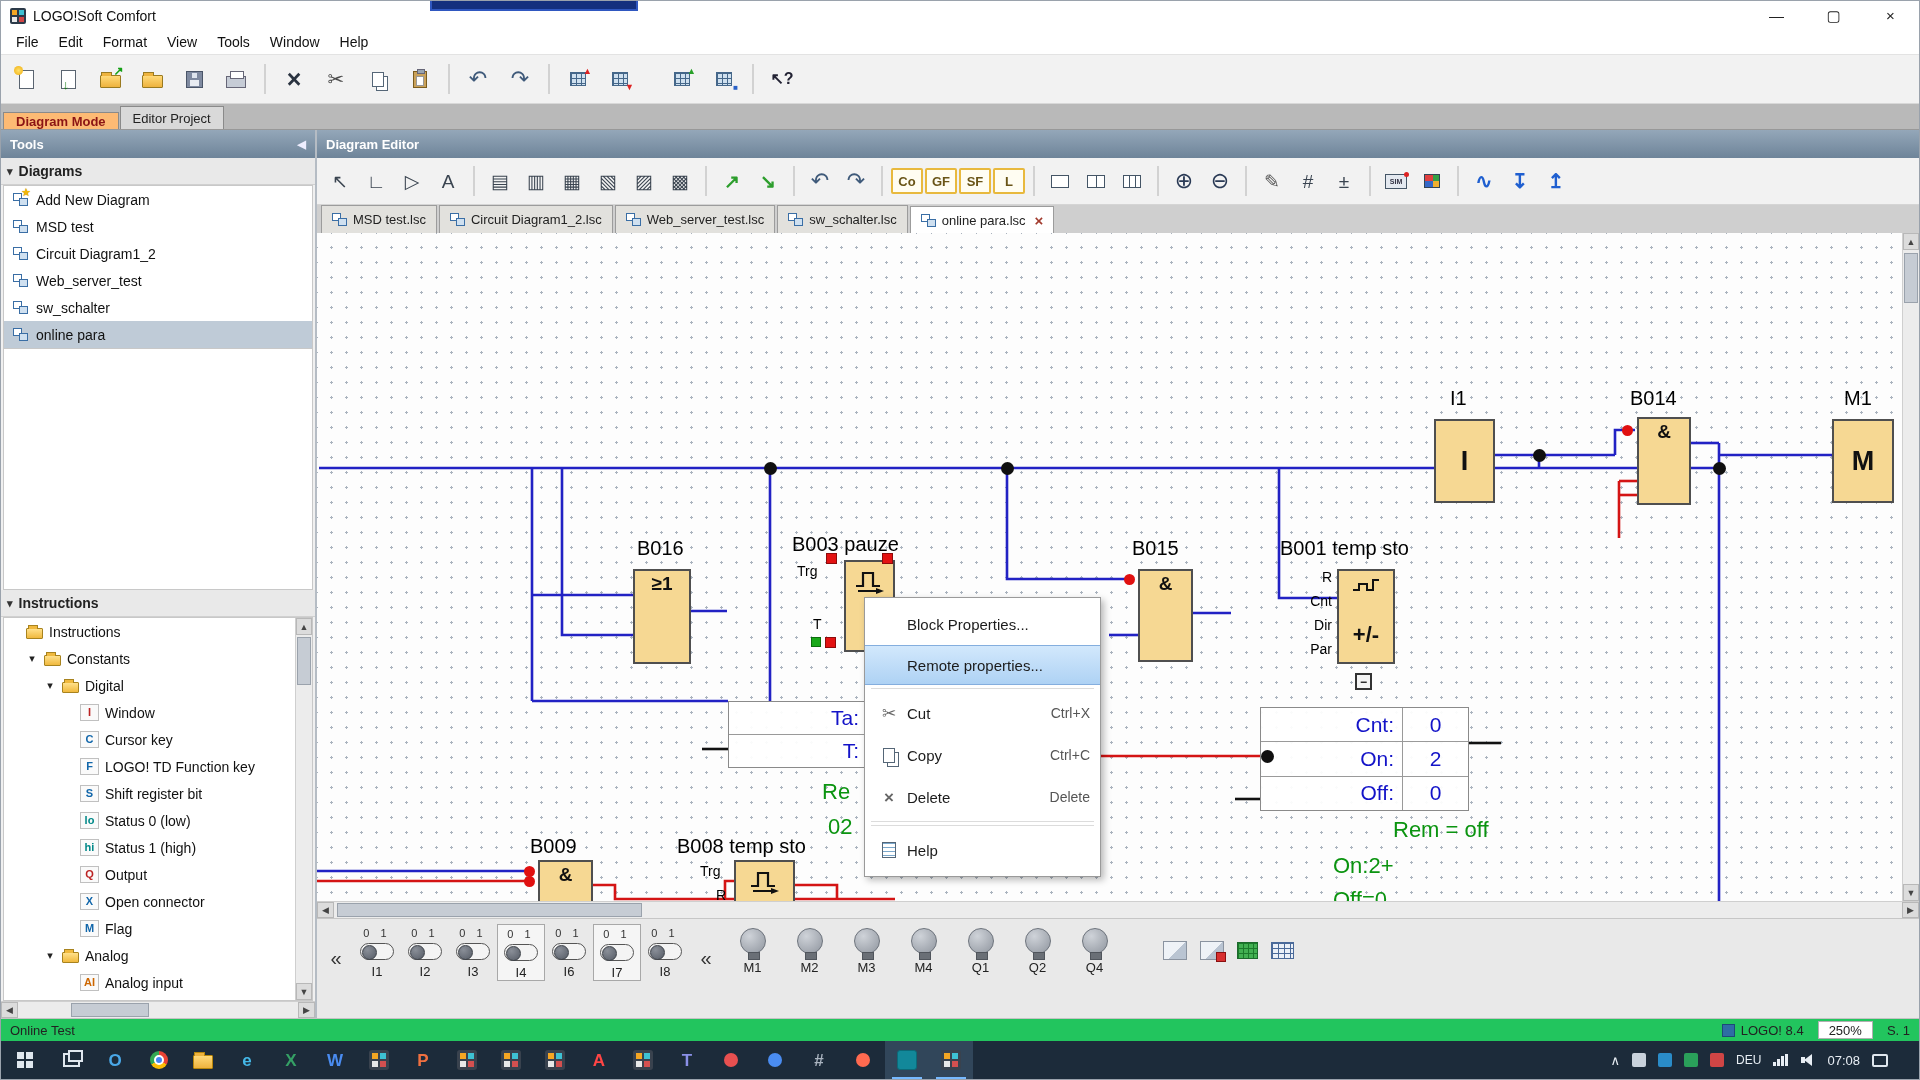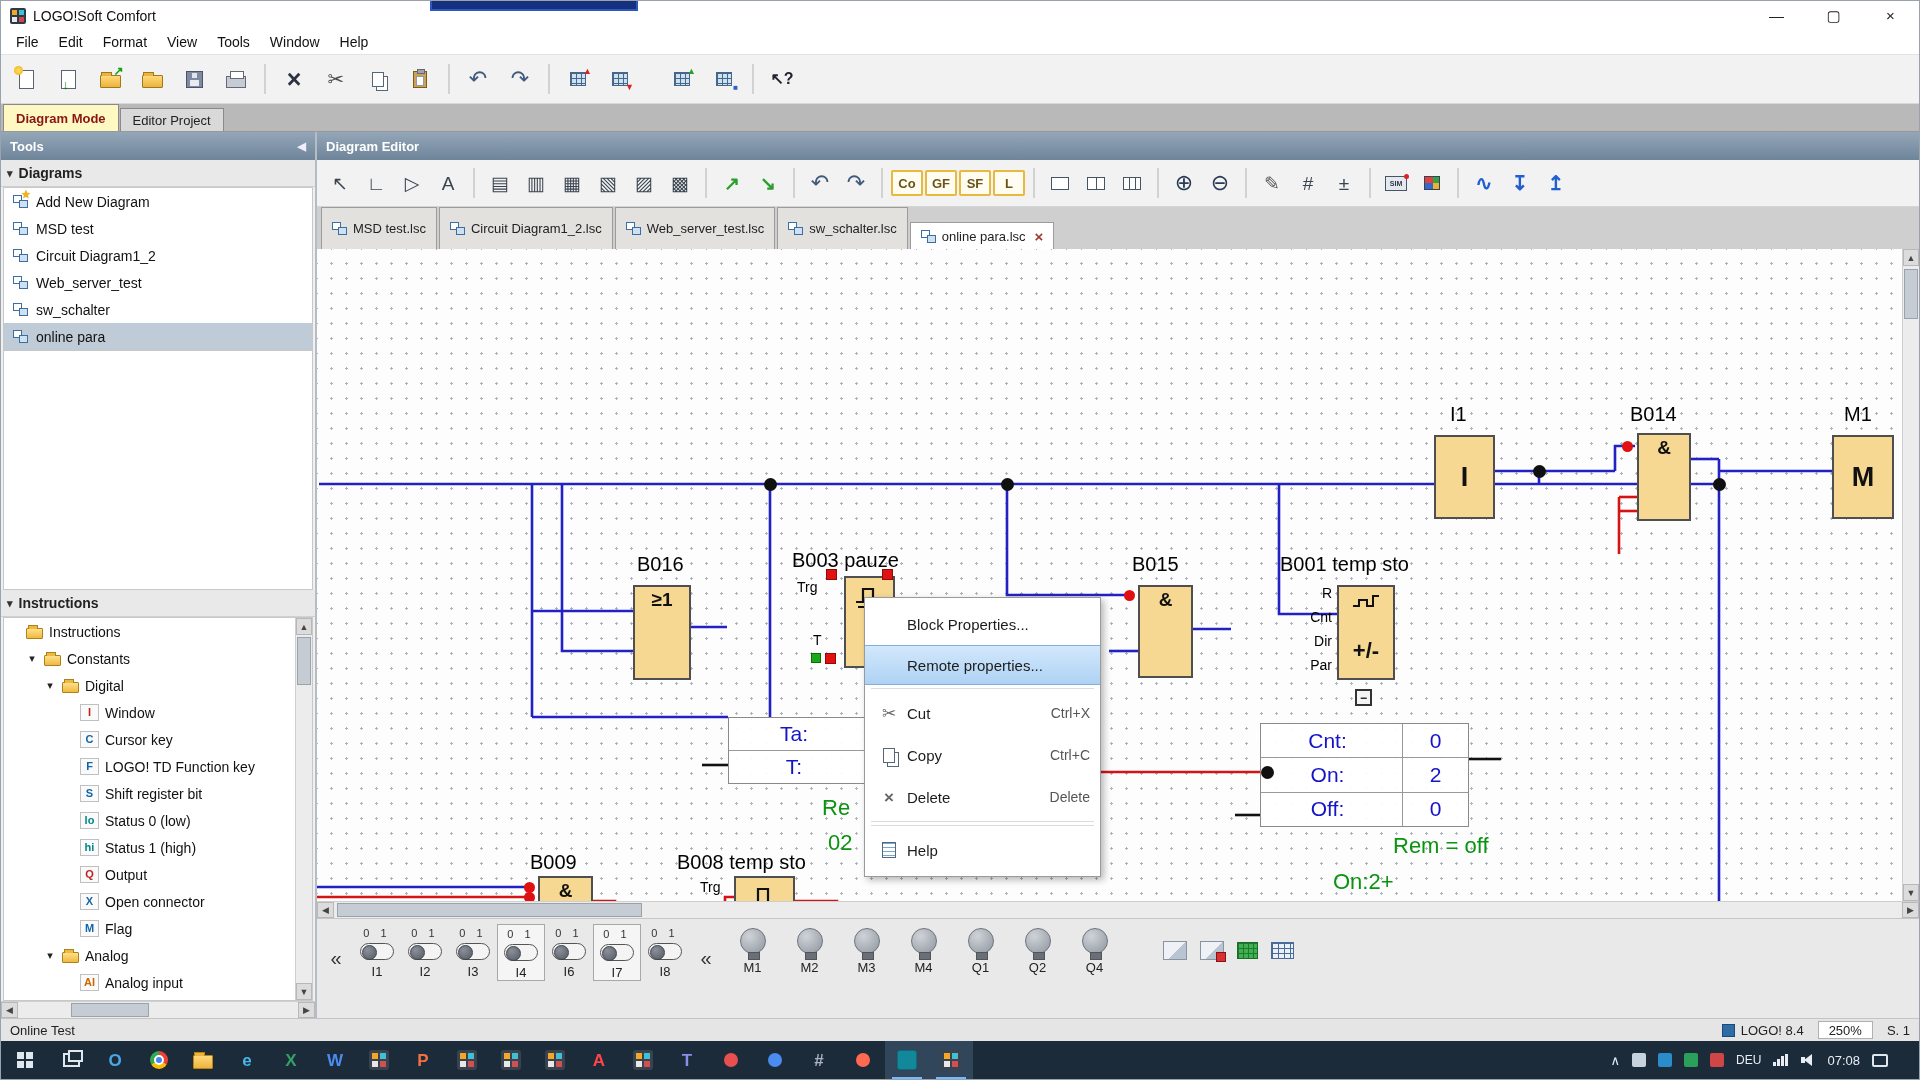--- a/index.html
+++ b/index.html
@@ -78,21 +78,21 @@
   .ci-folder-sm{width:17px;height:11px;background:linear-gradient(#ffe08a,#f0b93e);border:1px solid #a8831e;border-radius:1px;margin-top:3px;flex:0 0 17px}
   .ci-folder-sm::before{content:'';position:absolute;top:-4px;left:1px;width:8px;height:3px;background:#f0b93e;border:1px solid #a8831e;border-bottom:none}
   .ci-img,.ci-img2{width:24px;height:19px;border:1px solid #8a93a0;background:linear-gradient(135deg,#eef2f7 55%,#b9c4d2 55%)}
   .ci-img2::after{content:'';position:absolute;right:-3px;bottom:-3px;width:8px;height:8px;background:#d83030;border:1px solid #8a1010}
   .ci-ggrid{width:21px;height:17px;border:1px solid #1c6a2c;background-color:#42b052;background-image:linear-gradient(#1c7a2c 1px,transparent 1px),linear-gradient(90deg,#1c7a2c 1px,transparent 1px);background-size:5px 5px}
   .ci-bgrid{width:23px;height:17px;border:1px solid #4a6a9a;background-color:#eaf0f8;background-image:linear-gradient(#4a6a9a 1px,transparent 1px),linear-gradient(90deg,#4a6a9a 1px,transparent 1px);background-size:6px 5px}
 
   
   .modetabs{flex:0 0 26px;background:#b9b9b9;display:flex;align-items:flex-end;padding-left:2px;gap:1px;border-bottom:1px solid #989898}
   .mtab{height:23px;padding:0 12px;display:flex;align-items:center;font-size:13px;border:1px solid #8a8a8a;border-bottom:none;background:#d9d9d9;color:#222}
-  .mtab.active{background:#fef9c3;color:#8b1414;font-weight:bold;height:27px}
+  .mtab.active{background:#fdba74;color:#8b1414;font-weight:bold;height:17px}
 
   
   .main{flex:1;display:flex;min-height:0}
   .left-panel{flex:0 0 316px;display:flex;flex-direction:column;background:#f0f0f0;border-right:2px solid #b5bcc4;min-height:0}
   .panel-header{flex:0 0 28px;background:linear-gradient(#94a7b9,#6e8499);color:#fff;font-size:13px;font-weight:bold;display:flex;align-items:center;padding:0 9px}
   .collapse-btn{margin-left:auto;color:#eef;font-size:11px}
   .section-row{flex:0 0 27px;display:flex;align-items:center;background:#e9e9e9;border-bottom:1px solid #d0d0d0;font-weight:bold;font-size:14px;color:#222;padding-left:6px;gap:6px}
   .sec-arrow{font-size:11px;color:#333}
   #diagram-list{background:#fff;border:1px solid #c8c8c8;margin:0 2px}
   .ditem{height:27px;display:flex;align-items:center;gap:8px;padding-left:9px;font-size:14px;color:#111;position:relative}
@@ -114,21 +114,21 @@
   .hs-left,.hs-right{position:absolute;top:0;bottom:0;width:17px;background:#dcdcdc;border:1px solid #b8b8b8;font-size:9px;color:#444;display:flex;align-items:center;justify-content:center}
   .hs-left{left:0}.hs-right{right:0}
   .hs-thumb{position:absolute;top:1px;bottom:1px;background:#c6ccd4;border:1px solid #9aa2ac}
 
   
   .editor{flex:1;display:flex;flex-direction:column;min-width:0;min-height:0}
   .editor-toolbar{flex:0 0 47px;background:#f2f2f2;border-bottom:1px solid #d5d5d5;display:flex;align-items:center;padding-left:6px;gap:2px}
   .editor-toolbar .tbtn{width:34px;height:34px}
   .tbtn.fbd{width:32px;height:26px;border:2px solid #e8b93e;background:#fffdf2;font-size:13px;font-weight:bold;color:#6a5518;border-radius:2px}
   .doc-tabs{flex:0 0 28px;background:#cfcfcf;display:flex;align-items:flex-end;padding-left:4px;gap:2px}
-  .doc-tab{height:42px;display:flex;align-items:center;gap:6px;padding:0 10px;background:#e2e1dd;border:1px solid #9c9c9c;border-bottom:none;font-size:13px;color:#222;white-space:nowrap}
+  .doc-tab{height:28px;display:flex;align-items:center;gap:6px;padding:0 10px;background:#e2e1dd;border:1px solid #9c9c9c;border-bottom:none;font-size:13px;color:#222;white-space:nowrap}
   .doc-tab.active{background:#fff;height:27px}
   .tab-close{color:#a23b2e;font-weight:bold;font-size:15px;margin-left:3px}
 
   .canvas-row{flex:1;display:flex;min-height:0}
   .canvas{flex:1;position:relative;background:#fdfdfd;overflow:hidden;background-image:radial-gradient(circle,#aab3be 1px,transparent 1.4px);background-size:15px 15px;background-position:7px 7px}
   .wires{position:absolute;left:0;top:0}
   .blk{position:absolute;background:#f6d893;border:2px solid #4f4f4f}
   .sym{position:absolute;top:2px;left:0;right:0;text-align:center;font-weight:bold;font-size:19px;color:#111}
   .sym.big{top:50%;transform:translateY(-50%);font-size:27px}
   .sym.mid{top:auto;bottom:14px;font-size:22px}
@@ -138,21 +138,21 @@
   .tsvg{position:absolute;left:50%;top:6px;transform:translateX(-50%)}
   .tsvg2{position:absolute;left:50%;top:5px;transform:translateX(-50%)}
   .rsq{position:absolute;width:11px;height:11px;background:#e31212;border:1px solid #8d0b0b}
   .gsq{position:absolute;width:10px;height:10px;background:#19a819;border:1px solid #0c6e0c}
   .jdot{position:absolute;width:13px;height:13px;border-radius:50%;background:#101010}
   .rdot{position:absolute;width:11px;height:11px;border-radius:50%;background:#e01010}
   .minus-box{position:absolute;width:17px;height:17px;border:2px solid #333;background:#f4f4f4;display:flex;align-items:center;justify-content:center;font-weight:bold;font-size:12px;color:#111}
   .pbox{position:absolute;background:rgba(255,255,255,.94);border:1px solid #8a8a8a;display:flex;flex-direction:column}
   .prow{flex:1;display:flex;align-items:center;border-bottom:1px solid #9a9a9a}
   .prow:last-child{border-bottom:none}
-  .plabel{flex:1;text-align:center;padding-right:8px;color:#1414c8;font-size:21px}
+  .plabel{flex:1;text-align:right;padding-right:8px;color:#1414c8;font-size:21px}
   .pvalue{width:66px;align-self:stretch;border-left:1px solid #9a9a9a;display:flex;align-items:center;justify-content:center;color:#1414c8;font-size:21px}
   .gnote{position:absolute;color:#0b9410;font-size:22px;white-space:nowrap}
 
   
   .context-menu{position:absolute;left:863px;top:596px;width:237px;background:#fff;border:1px solid #9a9a9a;box-shadow:3px 3px 7px rgba(0,0,0,.28);padding:5px 0;z-index:60}
   .cm-item{height:42px;display:flex;align-items:center;padding:0 10px 0 6px;font-size:15px;color:#1c1c1c}
   .cm-ic{width:36px;flex:0 0 36px;display:flex;align-items:center;justify-content:center;color:#666}
   .cm-ic .glyph{color:#666;font-size:17px}
   .cm-label{flex:1}
   .cm-sc{color:#555;font-size:14px}
@@ -169,21 +169,21 @@
   .toggle{width:34px;height:17px;border:1px solid #555;border-radius:9px;background:#f4f4f4;position:relative}
   .toggle::before{content:'';position:absolute;left:1px;top:1px;width:13px;height:13px;border-radius:50%;background:radial-gradient(circle at 35% 30%,#8a8f98,#565c66);border:1px solid #3c4148}
   .swlabel{font-size:13px;color:#222}
   #sim-lamps{position:absolute;left:407px;top:9px;display:flex}
   .lampcell{width:57px;display:flex;flex-direction:column;align-items:center;gap:6px}
   .bulb{width:26px;height:26px;border-radius:50%;background:radial-gradient(circle at 35% 30%,#cfd3d9,#8f959e);border:1px solid #6d737c;position:relative}
   .bulb::after{content:'';position:absolute;left:7px;bottom:-7px;width:10px;height:6px;background:#6a6f76;border:1px solid #50555c}
   .sim-right{position:absolute;left:846px;top:22px;display:flex;gap:13px;align-items:center}
 
   
-  .statusbar{flex:0 0 23px;background:#e5e5e5;border-top:1px solid #c4c4c4;display:flex;align-items:center;font-size:13px;color:#222;padding:0 9px}
+  .statusbar{flex:0 0 23px;background:#22c55e;border-top:1px solid #c4c4c4;display:flex;align-items:center;font-size:13px;color:#222;padding:0 9px}
   .sb-right{margin-left:auto;display:flex;align-items:center;gap:14px}
   .sb-dev{display:flex;align-items:center;gap:6px}
   .sb-dev-icon{width:13px;height:13px;background:#2e6da4;border:1px solid #1c4a78}
   .sb-zoom{border:1px solid #b0b0b0;background:#fff;padding:0 10px;height:18px;display:flex;align-items:center}
 
   
   .taskbar{flex:0 0 38px;background:#1c2b3a;display:flex;align-items:stretch}
   .start-btn{width:48px;display:flex;align-items:center;justify-content:center}
   .win-logo{width:16px;height:16px;background:
     linear-gradient(#dfe7ee 0 0) 0 0/7px 7px no-repeat,

